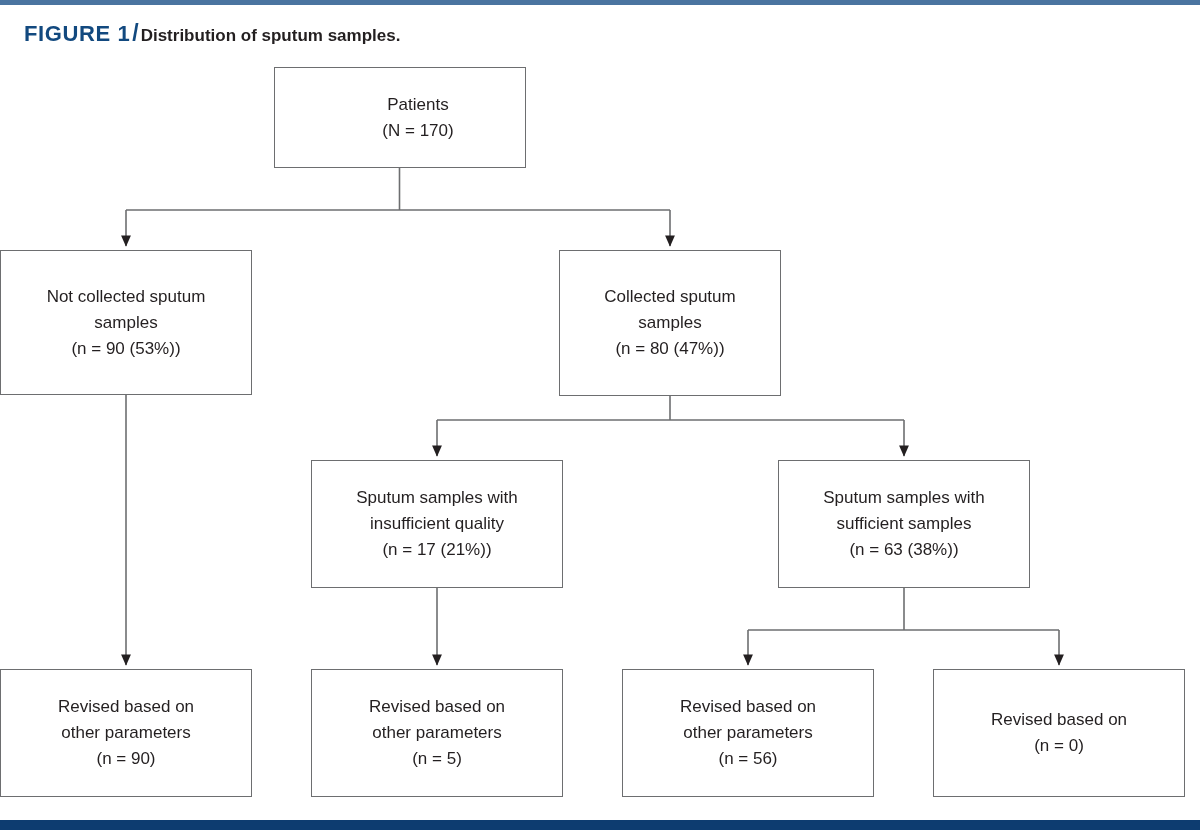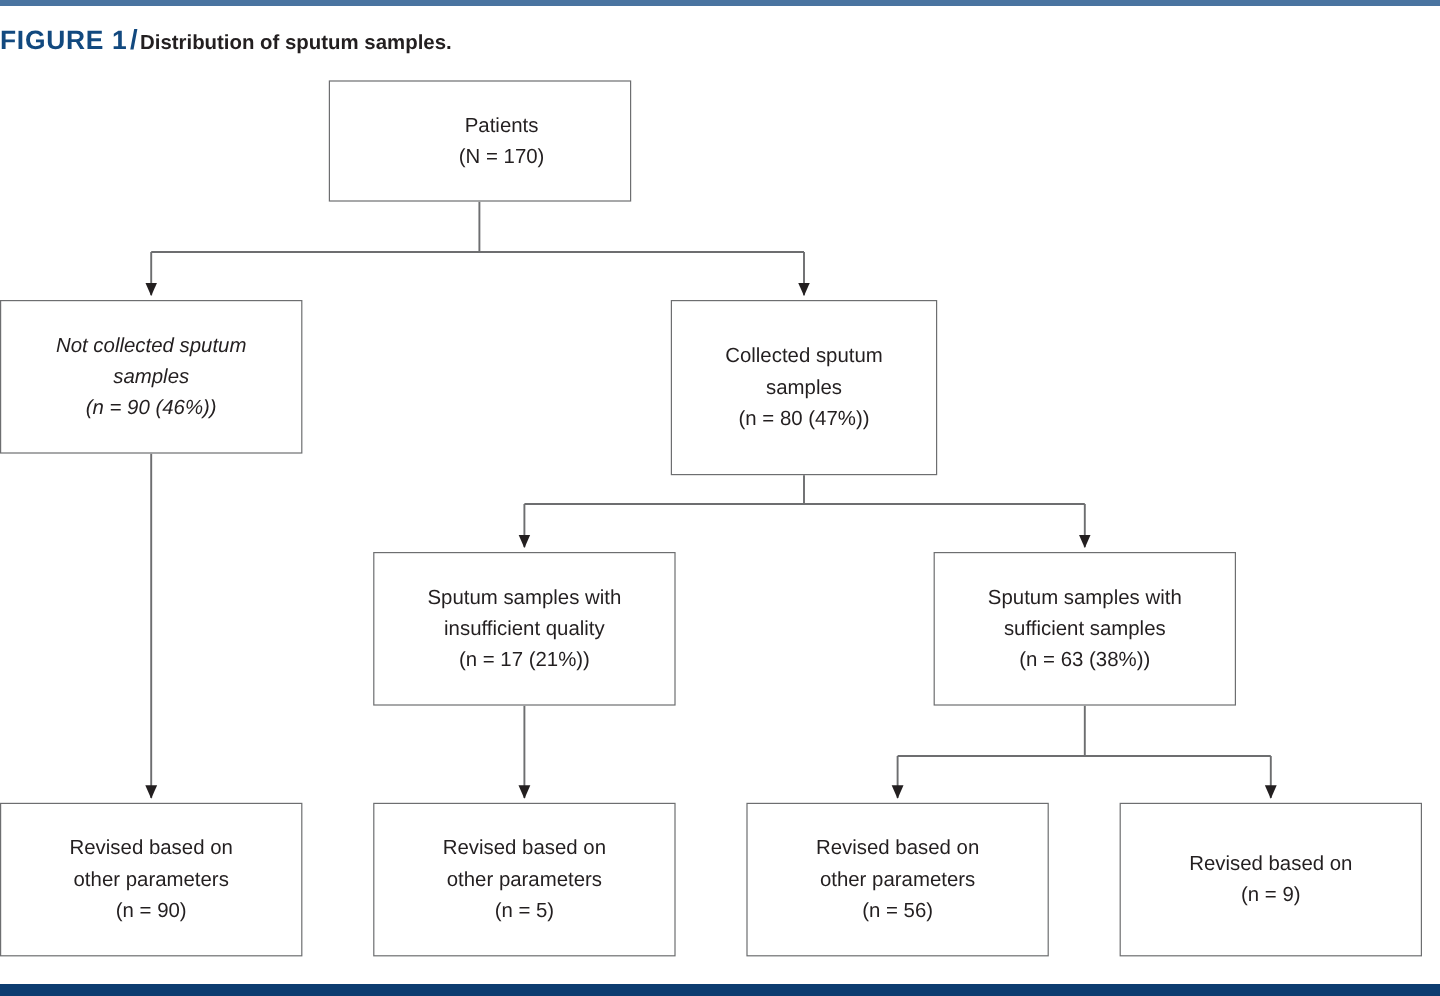--- a/index.html
+++ b/index.html
@@ -31,21 +31,21 @@
   .rule-bottom {
     position: absolute;
     left: 0; top: 820px;
     width: 1200px; height: 10px;
     background: #0d3c70;
   }
 
   
   .caption {
     position: absolute;
-    left: 0; top: 22px;
+    left: 24px; top: 22px;
     white-space: nowrap;
     line-height: 1;
   }
   .caption .fig-label {
     font-size: 22px;
     font-weight: bold;
     letter-spacing: 0.6px;
     color: #12497f;
     vertical-align: baseline;
   }
@@ -135,24 +135,24 @@
     <g>
       <path d="M 437 588 L 437 665" stroke="#6d6e70" stroke-width="1.6" fill="none" marker-end="url(#arrow)"></path>
     </g>
   </svg>
 
   <div class="node" style="left:274px; top:67px; width:252px; height:101px;padding-left:36px;">
     <span class="line">Patients</span>
     <span class="line">(N = 170)</span>
   </div>
 
-  <div class="node" style="left:0px; top:250px; width:252px; height:128px;font-style:italic;">
+  <div class="node" style="left:0px; top:250px; width:252px; height:145px;">
     <span class="line">Not collected sputum</span>
     <span class="line">samples</span>
-    <span class="line">(n = 90 (46%))</span>
+    <span class="line">(n = 90 (53%))</span>
   </div>
 
   <div class="node" style="left:559px; top:250px; width:222px; height:146px;">
     <span class="line">Collected sputum</span>
     <span class="line">samples</span>
     <span class="line">(n = 80 (47%))</span>
   </div>
 
   <div class="node" style="left:311px; top:460px; width:252px; height:128px;">
     <span class="line">Sputum samples with</span>
@@ -179,17 +179,17 @@
   </div>
 
   <div class="node" style="left:622px; top:669px; width:252px; height:128px;">
     <span class="line">Revised based on</span>
     <span class="line">other parameters</span>
     <span class="line">(n = 56)</span>
   </div>
 
   <div class="node" style="left:933px; top:669px; width:252px; height:128px;">
     <span class="line">Revised based on</span>
-    <span class="line">(n = 9)</span>
+    <span class="line">(n = 0)</span>
   </div>
 
   <div class="rule-bottom"></div>
 </div>
 
 </body></html>

